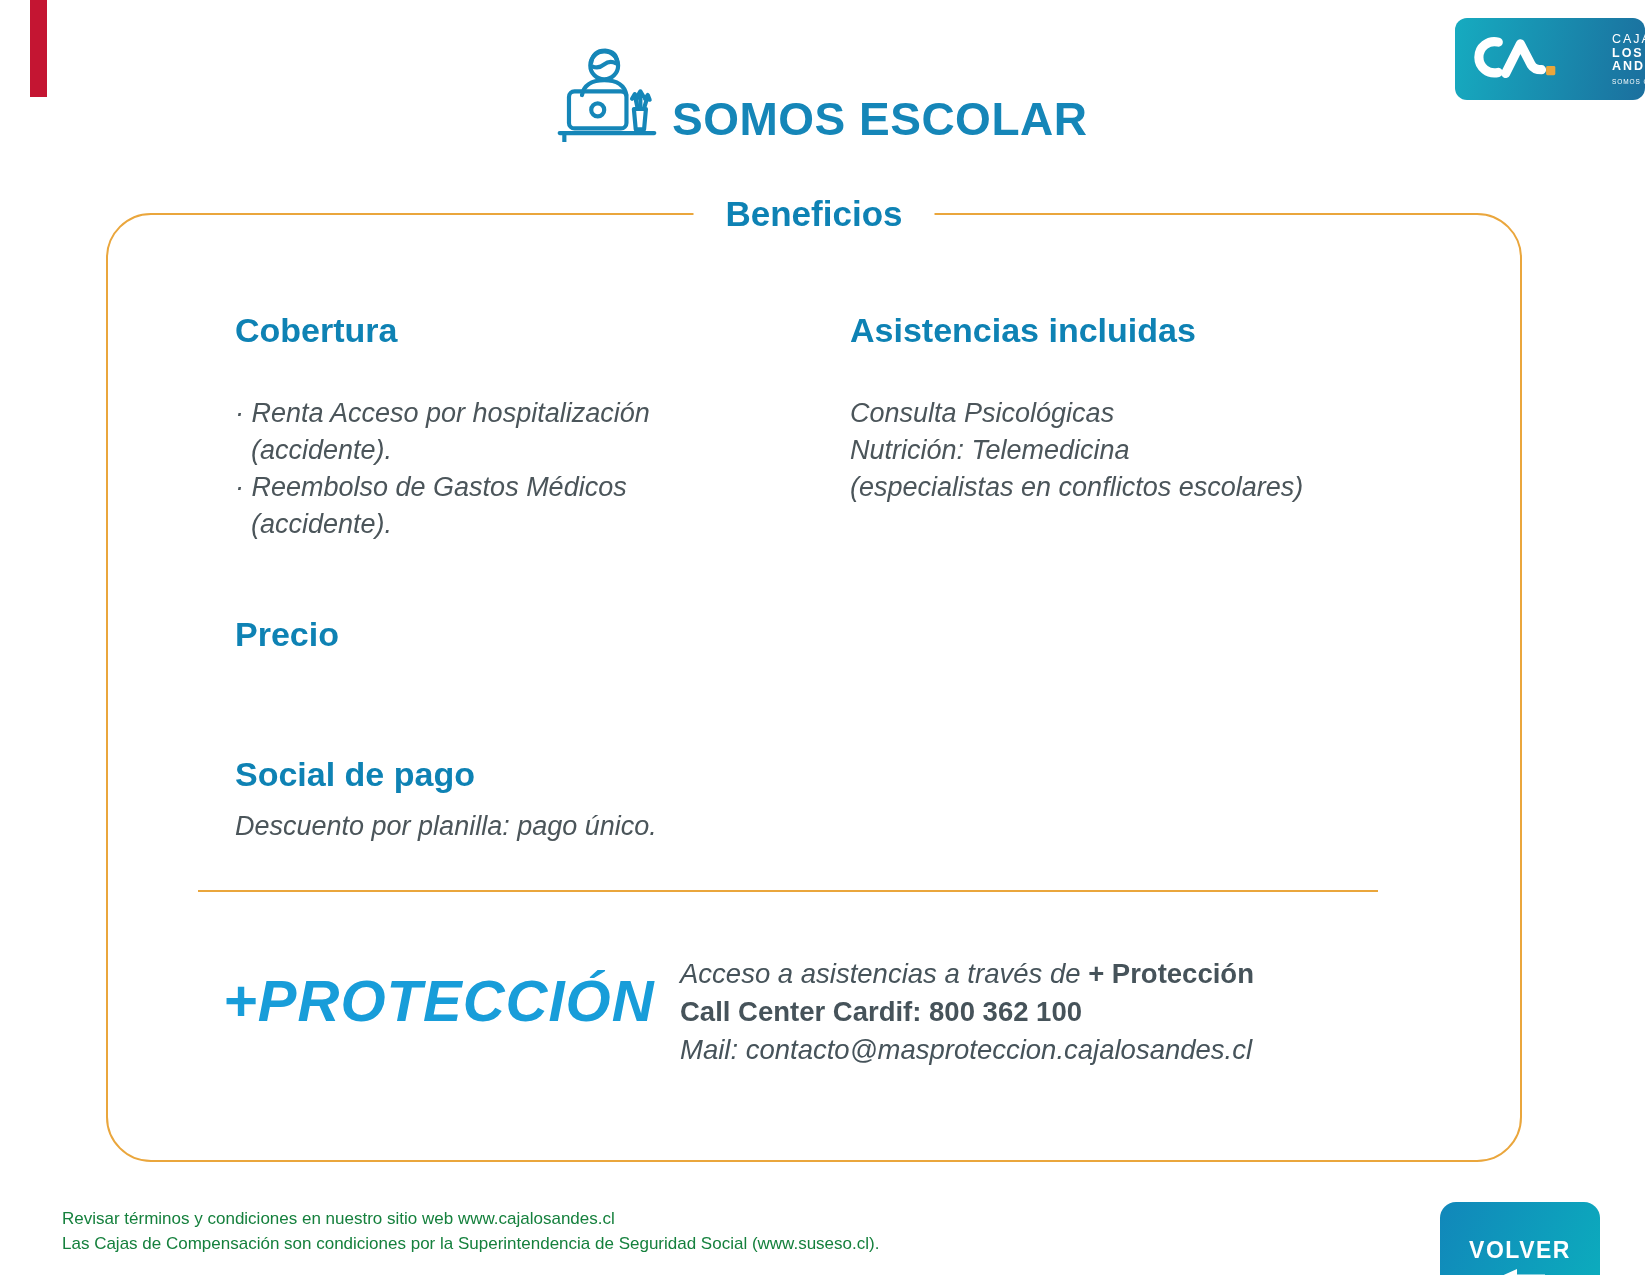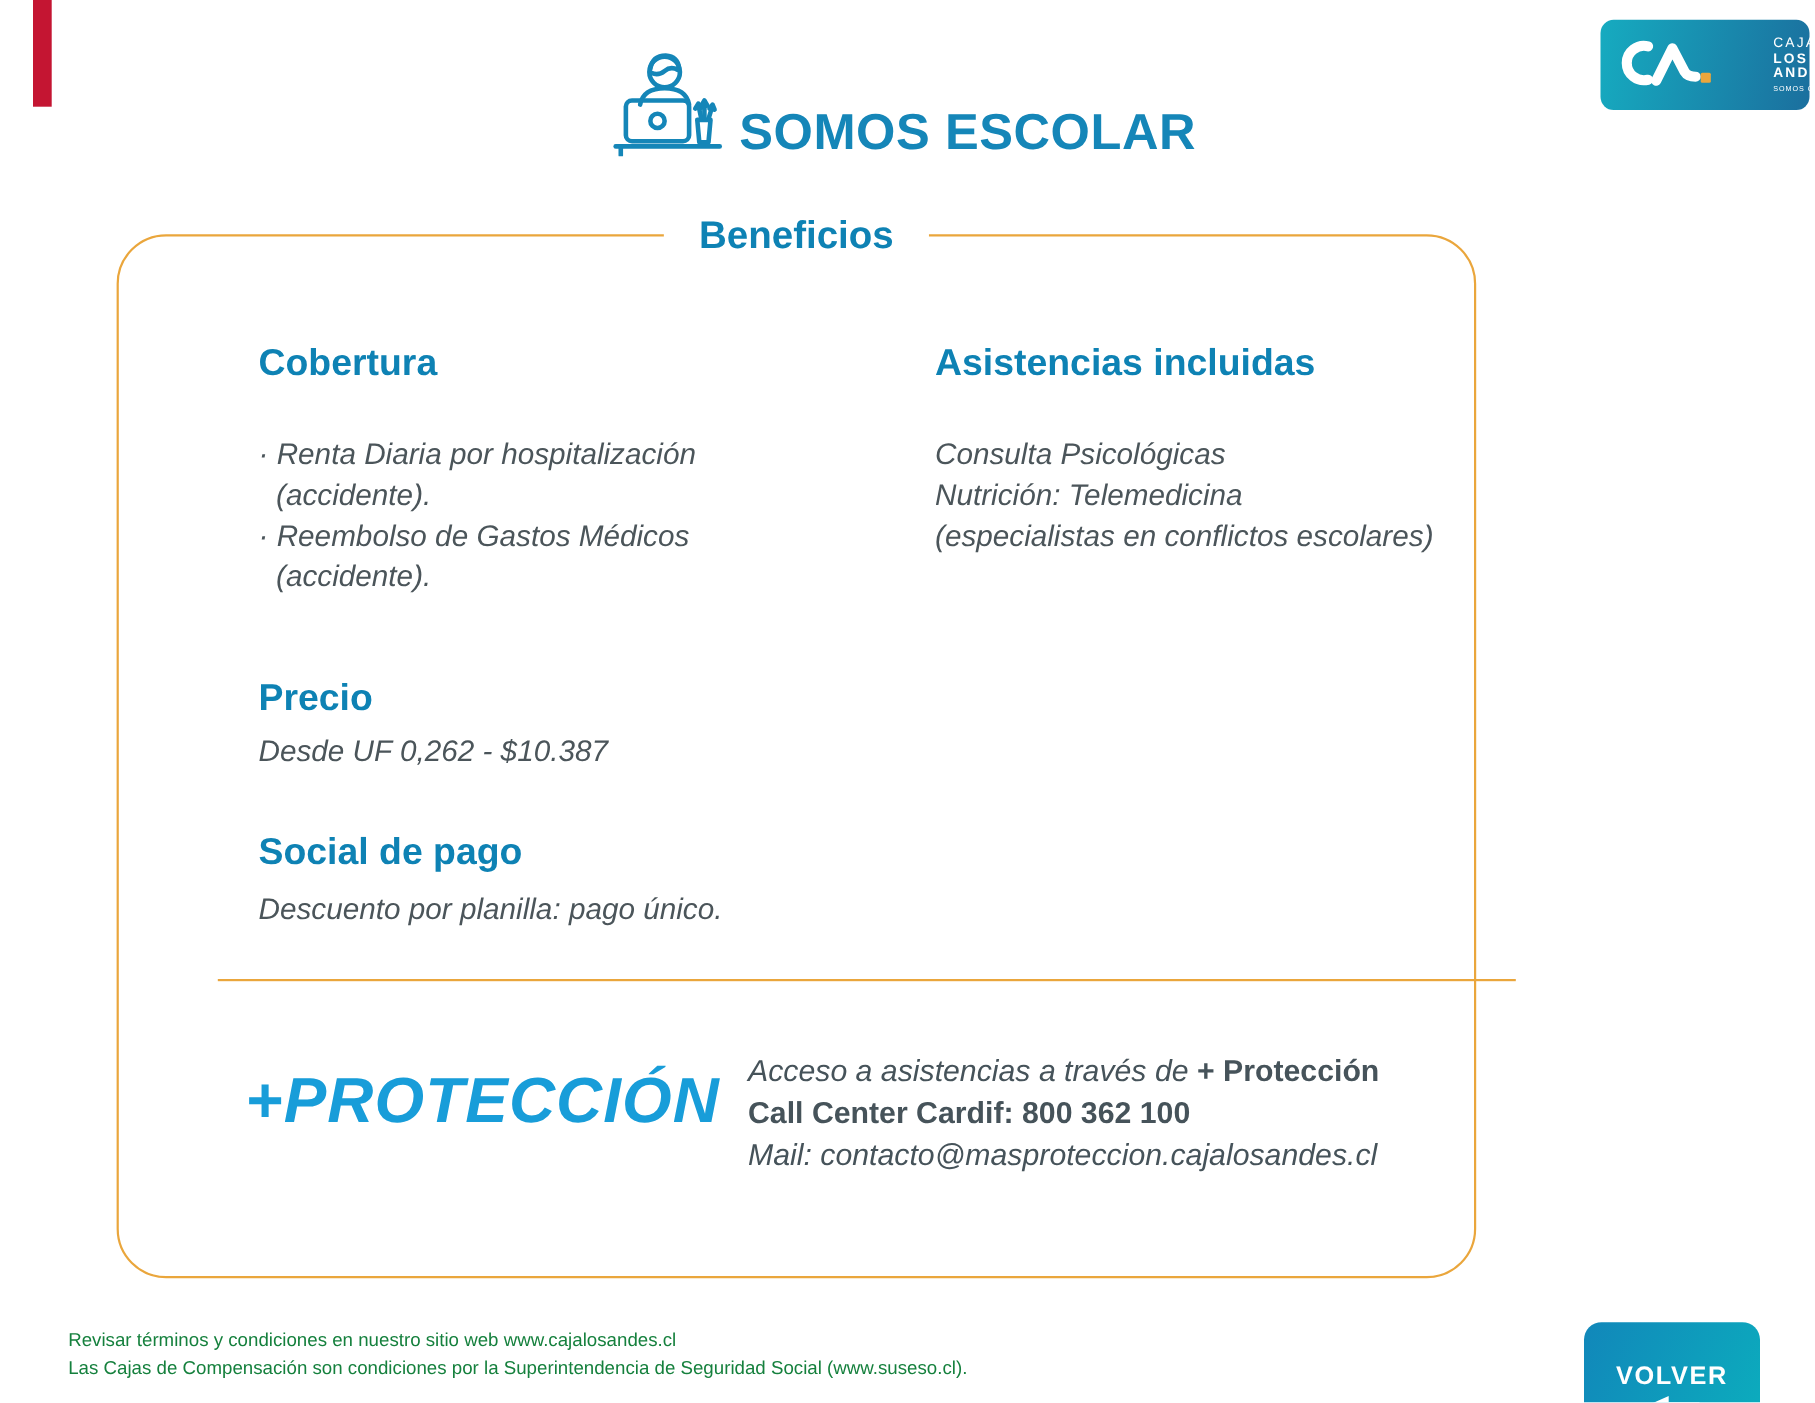--- a/index.html
+++ b/index.html
@@ -30,21 +30,21 @@
   }
   .logo-mark { width:92px; height:54px; flex:0 0 auto; }
   .logo-text { color:#fff; line-height:1.08;margin-left:45px; }
   .logo-caja  { font-size:12.5px; letter-spacing:2px; font-weight:normal; }
   .logo-los   { font-size:12.5px; letter-spacing:2px; font-weight:bold; }
   .logo-andes { font-size:12.5px; letter-spacing:2px; font-weight:bold; }
   .logo-tagline { font-size:6.5px; letter-spacing:0.9px; margin-top:4px; }
 
   
   .benefits-card {
-    position:absolute; left:106px; top:213px; width:1236px; height:949px;
+    position:absolute; left:106px; top:213px; width:1416px; height:949px;
     border:2.5px solid #eaa63c; border-radius:45px; background:#fff;
   }
   .card-legend {
     position:absolute; top:-25px; left:50%; transform:translateX(-50%);
     background:#fff; padding:0 32px; font-size:35px; line-height:48px;
     font-weight:bold; color:#0e82b4; white-space:nowrap;
   }
 
   .section-heading { position:absolute; font-size:34px; font-weight:bold; color:#0e82b4; white-space:nowrap; }
   .body-text { position:absolute; font-size:27px; font-style:italic; color:#4b555a; line-height:37px; white-space:nowrap; }
@@ -123,35 +123,34 @@
     <div class="logo-andes">ANDES</div>
     <div class="logo-tagline">SOMOS CChC</div>
   </span>
 </div>
 
 <div class="benefits-card">
   <div class="card-legend">Beneficios</div>
 
   <div class="section-heading h-cobertura">Cobertura</div>
   <div class="body-text l-cobertura">
-    <div>· Renta Diaria por hospitalización</div>
+    <div>· Renta Acceso por hospitalización</div>
     <div class="indent">(accidente).</div>
     <div>· Reembolso de Gastos Médicos</div>
     <div class="indent">(accidente).</div>
   </div>
 
   <div class="section-heading h-asistencias">Asistencias incluidas</div>
   <div class="body-text l-asistencias">
     <div>Consulta Psicológicas</div>
     <div>Nutrición: Telemedicina</div>
     <div>(especialistas en conflictos escolares)</div>
   </div>
 
   <div class="section-heading h-precio">Precio</div>
-  <div class="body-text t-precio">Desde UF 0,262 - $10.387</div>
 
   <div class="section-heading h-pago">Social de pago</div>
   <div class="body-text t-pago">Descuento por planilla: pago único.</div>
 
   <div class="divider"></div>
 
   <div class="proteccion-wordmark">+PROTECCIÓN</div>
 
   <div class="contact-block">
     <div>

